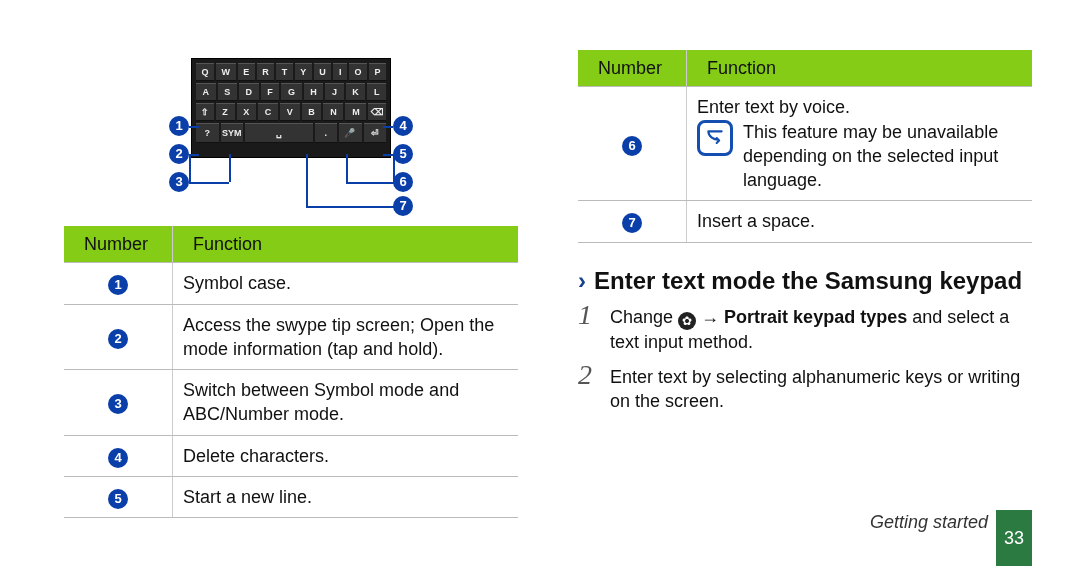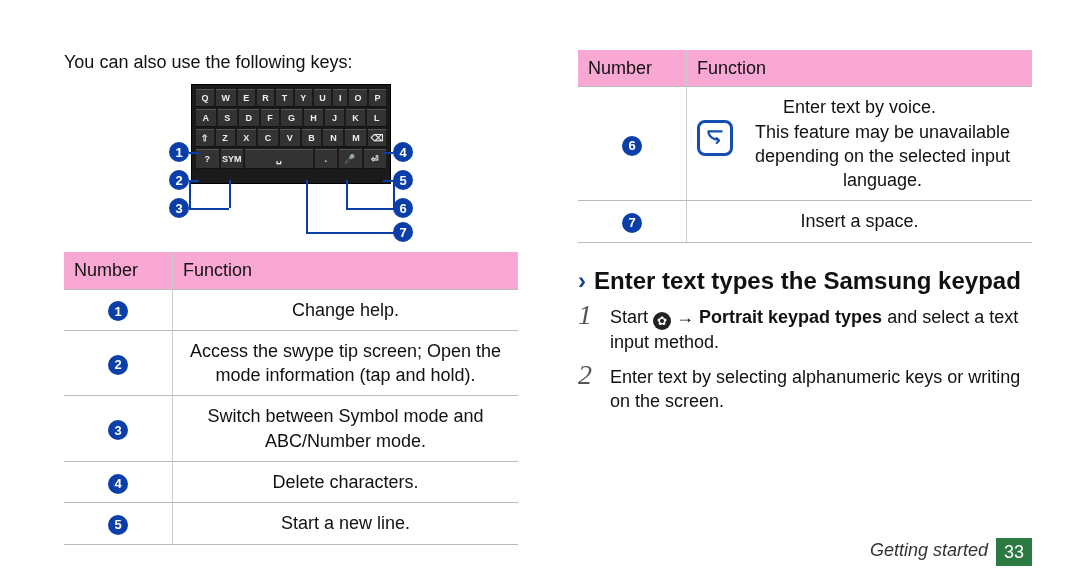--- a/index.html
+++ b/index.html
@@ -82,36 +82,36 @@
   .cn5 { left: 252px; top: 86px; }
   .cn6 { left: 252px; top: 114px; }
   .cn7 { left: 252px; top: 138px; }
   table.func {
     border-collapse: collapse;
     width: 100%;
     margin-top: 8px;
     font-size: 18px;
   }
   table.func th {
-    background: #f9a8d4;
+    background: #84cc16;
     text-align: left;
     font-weight: normal;
-    padding: 6px 10px;
+    padding: 6px 20px;
     border-bottom: 1px solid #bbb;
     border-right: 1px solid #ccc;
   }
   table.func th:last-child { border-right: none; }
   table.func td {
     padding: 8px 10px;
     vertical-align: middle;
     border-bottom: 1px solid #bbb;
     border-right: 1px solid #ccc;
   }
   table.func td:first-child { text-align: center; width: 88px; }
-  table.func td:last-child { border-right: none; text-align: center; }
+  table.func td:last-child { border-right: none; }
   table.func .no-top th { border-top: none; }
   .note-box {
     display: flex;
     gap: 10px;
     align-items: flex-start;
   }
   .note-icon {
     width: 30px; height: 30px;
     border: 3px solid #144eb0;
     border-radius: 8px;
@@ -174,30 +174,29 @@
     align-items: flex-start;
     gap: 8px;
     font-style: italic;
     color: #333;
   }
   .page-num {
     background: #2a7a42;
     color: #fff;
     font-style: normal;
     font-weight: normal;
-    padding: 2px 8px;
+    padding: 16px 8px;
   }
 </style>
 </head>
 <body>
 
 <div class="page">
 
   <div class="col col-left">
-    <p>You can also use the following keys:</p>
 
     <div class="kb-figure">
       <div class="kb">
         <div class="kb-row">
           <div class="kb-key">Q</div>
             <div class="kb-key">W</div>
             <div class="kb-key">E</div>
             <div class="kb-key">R</div>
             <div class="kb-key">T</div>
             <div class="kb-key">Y</div>
@@ -261,21 +260,21 @@
     </div>
 
     <table class="func">
       <tbody>
           <tr class="no-top">
         <th>Number</th>
         <th>Function</th>
       </tr>
       <tr>
         <td><span class="callout-num">1</span></td>
-        <td>Change help.</td>
+        <td>Symbol case.</td>
       </tr>
       <tr>
         <td><span class="callout-num">2</span></td>
         <td>Access the swype tip screen; Open the mode information (tap and hold).</td>
       </tr>
       <tr>
         <td><span class="callout-num">3</span></td>
         <td>Switch between Symbol mode and ABC/Number mode.</td>
       </tr>
       <tr>
@@ -313,27 +312,27 @@
       </tr>
       <tr>
         <td><span class="callout-num">7</span></td>
         <td>Insert a space.</td>
       </tr>
     </tbody>
       </table>
 
     <h2 class="section">
       <span class="chevron">›</span>
-      <span>Enter text types the Samsung keypad</span>
+      <span>Enter text mode the Samsung keypad</span>
     </h2>
 
     <ol class="steps">
       <li>
         <p>
-          <span>Start </span>
+          <span>Change </span>
           <span class="gear-icon">✿</span>
           <span> → </span>
           <strong>Portrait keypad types</strong>
           <span> and select a text input method.</span>
         </p>
       </li>
       <li>
         <p>Enter text by selecting alphanumeric keys or writing on the screen.</p>
       </li>
     </ol>

